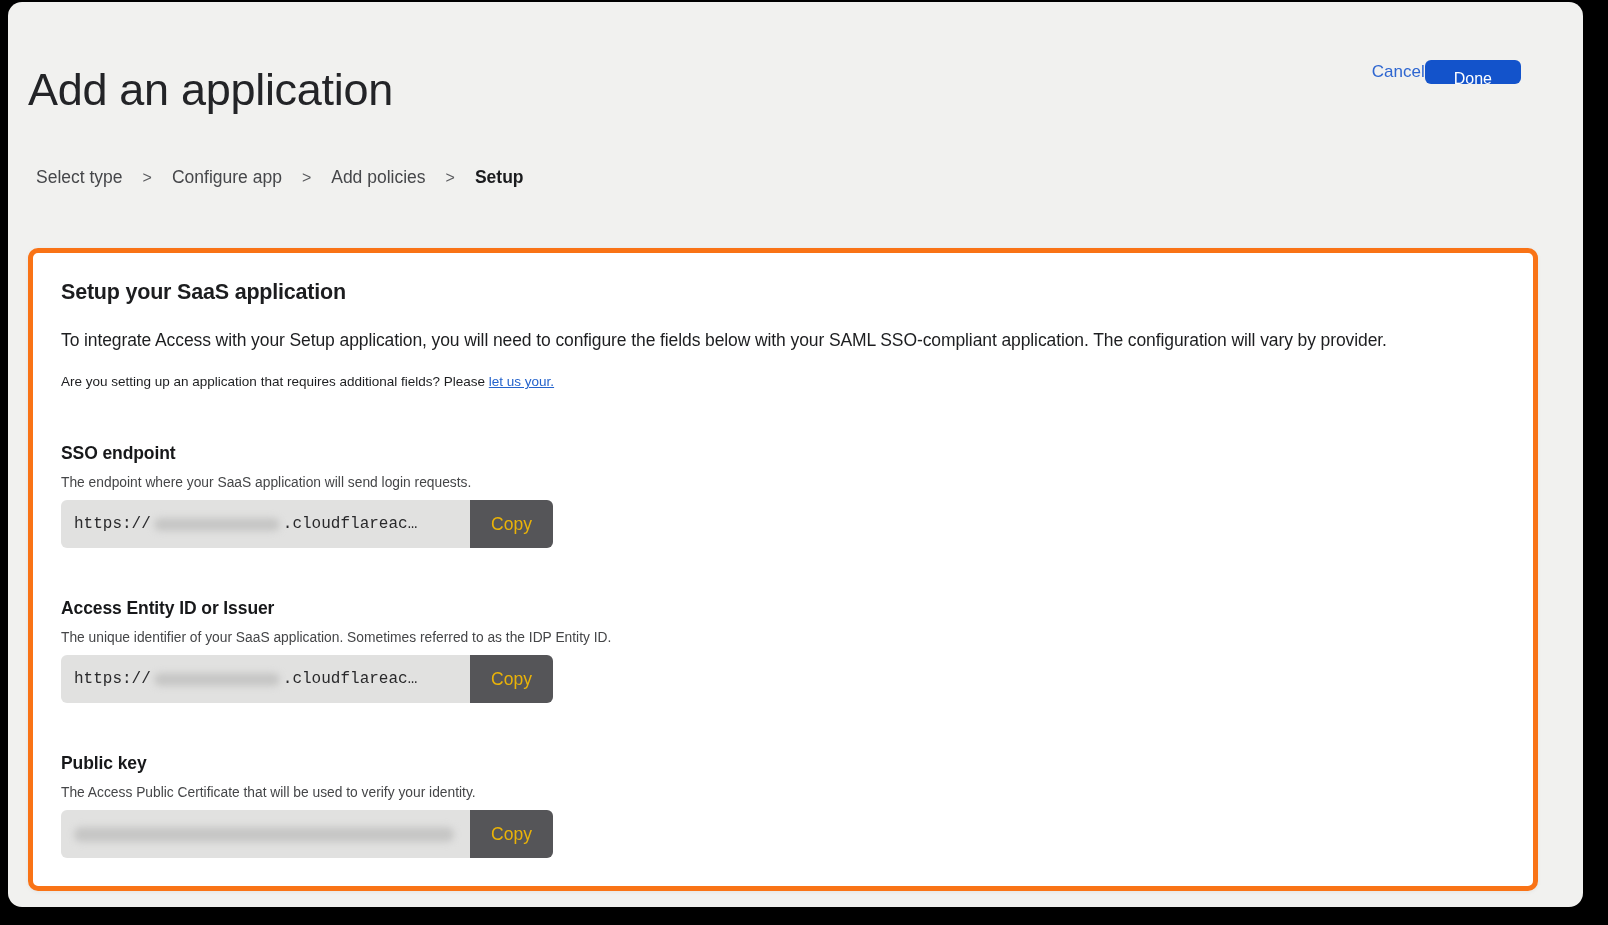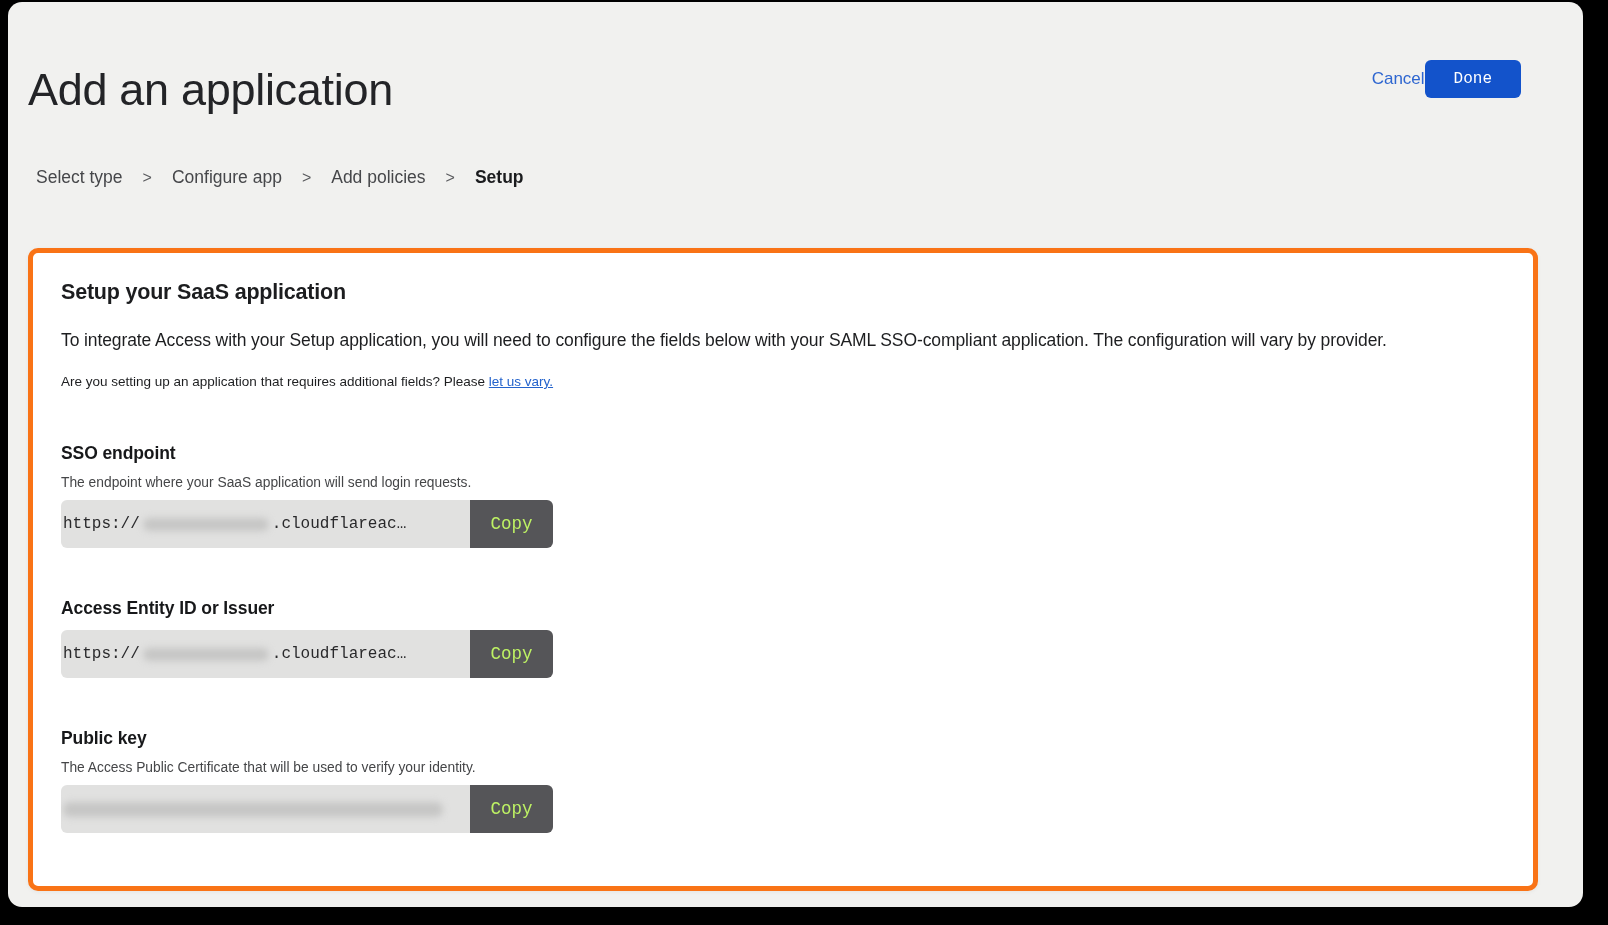--- a/index.html
+++ b/index.html
@@ -26,23 +26,23 @@
   }
   .header-actions {
     position:absolute; right:62px; top:58px;
     display:flex; align-items:center; 
   }
   .cancel-link {
     color:#2e66d0; font-size:17px; text-decoration:none; cursor:pointer;
   }
   .done-btn {
     background:#1353cb; color:#fff; font-size:16px;
-    padding:0 29px; height:38px; line-height:38px;
+    padding:0 29px; height:24px; line-height:38px;
     border:none; border-radius:6px; cursor:pointer;
-    font-family:Liberation Mono, monospace;
+    font-family:Liberation Sans, sans-serif;
   }
 
   
   .breadcrumb {
     position:absolute; left:28px; top:165px;
     display:flex; align-items:center; gap:20px;
     font-size:17.5px; color:#46474a;
   }
   .crumb { cursor:pointer; white-space:nowrap; }
   .crumb-sep { color:#5a5b5e; font-size:16px; }
@@ -84,30 +84,30 @@
     font-size:13.8px; color:#454648; margin:0 0 10px 0;
   }
   .copy-row {
     display:flex; width:492px; height:48px;
     border-radius:6px; overflow:hidden;
   }
   .copy-value {
     flex:1; min-width:0;
     background:#e1e1e0;
     display:flex; align-items:center;
-    padding:0 2px;
+    padding:0 13px;
     font-family:"Liberation Mono", monospace;
     font-size:16px; color:#29292b;
     white-space:nowrap; overflow:hidden;
   }
   .copy-btn {
     width:83px; flex:0 0 83px;
-    background:#555558; color:#bef264;
+    background:#555558; color:#eab308;
     font-size:17.5px; border:none; cursor:pointer;
-    font-family:Liberation Mono, monospace;
+    font-family:Liberation Sans, sans-serif;
   }
 
   
   .redacted {
     display:inline-block; background:#c6c6c5;
     filter:blur(3.5px); border-radius:7px;
     margin:0 3px; vertical-align:middle;
   }
   .redacted.mid  { width:126px; height:13px; }
   .redacted.full { width:380px; height:15px; margin:0; }
@@ -131,37 +131,38 @@
     <span class="crumb">Configure app</span>
     <span class="crumb-sep">&gt;</span>
     <span class="crumb">Add policies</span>
     <span class="crumb-sep">&gt;</span>
     <span class="crumb active">Setup</span>
   </div>
 
   <div class="card">
     <h2 class="card-heading">Setup your SaaS application</h2>
     <p class="card-intro">To integrate Access with your Setup application, you will need to configure the fields below with your SAML SSO-compliant application. The configuration will vary by provider.</p>
-    <p class="card-note"><span>Are you setting up an application that requires additional fields? Please</span> <a>let us vary.</a></p>
+    <p class="card-note"><span>Are you setting up an application that requires additional fields? Please</span> <a>let us your.</a></p>
 
     <div class="field-section">
       <h3 class="section-label">SSO endpoint</h3>
       <p class="section-desc">The endpoint where your SaaS application will send login requests.</p>
       <div class="copy-row">
         <div class="copy-value">
             <span>https://</span>
             <span class="redacted mid"></span>
             <span>.cloudflareac…</span>
           </div>
         <button class="copy-btn">Copy</button>
       </div>
     </div>
 
     <div class="field-section">
       <h3 class="section-label">Access Entity ID or Issuer</h3>
+      <p class="section-desc">The unique identifier of your SaaS application. Sometimes referred to as the IDP Entity ID.</p>
       <div class="copy-row">
         <div class="copy-value">
             <span>https://</span>
             <span class="redacted mid"></span>
             <span>.cloudflareac…</span>
           </div>
         <button class="copy-btn">Copy</button>
       </div>
     </div>
 

